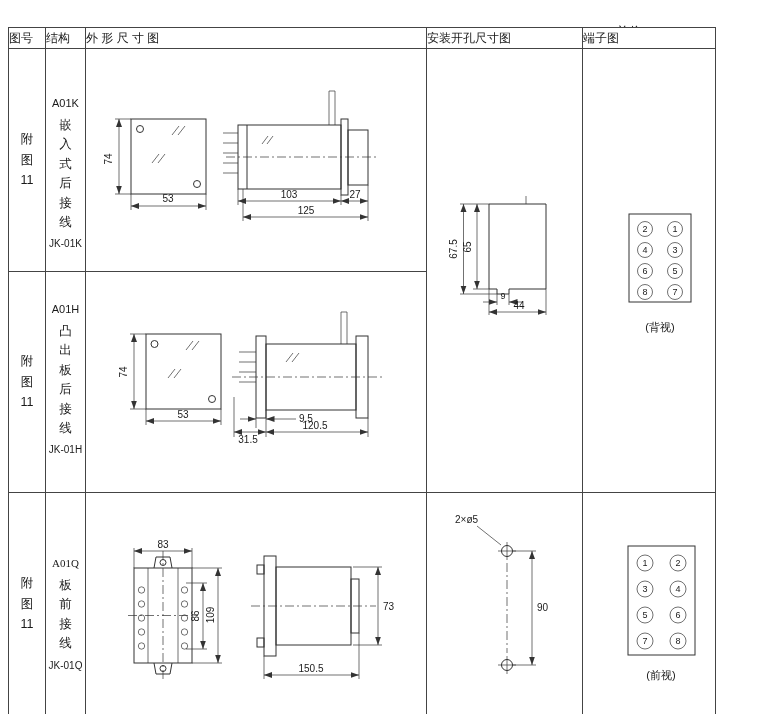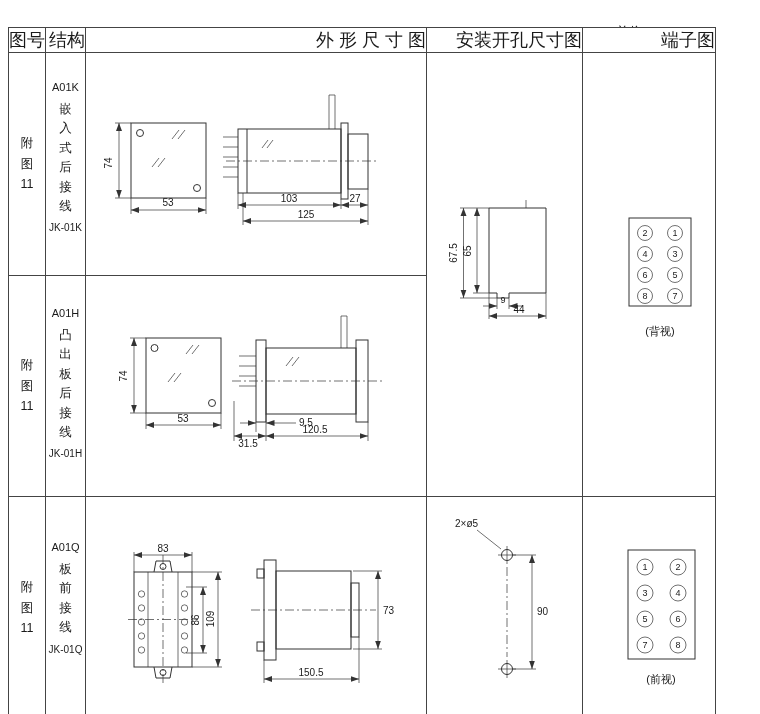--- a/index.html
+++ b/index.html
@@ -5,29 +5,29 @@
   * { margin:0; padding:0; box-sizing:border-box; }
   html,body { background:#fff; }
   body {
     width:760px; height:714px; position:relative;
     font-family:"Liberation Sans", sans-serif;
     color:#1a1a1a;
   }
   .unit-label { position:absolute; left:616px; top:23px; font-size:13px; }
   table.spec { position:absolute; left:8px; top:27px; border-collapse:collapse; table-layout:fixed; }
   td { border:1px solid #444; padding:0; vertical-align:top; background:#fff; }
-  tr.hdr td { height:21px; text-align:right; vertical-align:middle; font-size:18px; }
+  tr.hdr td { height:21px; text-align:left; vertical-align:middle; font-size:12px; }
   td.cell-figure { text-align:center; vertical-align:middle; font-size:12.5px; }
   .vlines { white-space:pre-line; }
   td.cell-figure .vlines { line-height:1.65; }
   td.cell-structure { text-align:center; }
   .model { font-size:11px; }
-  tr.r1 .model { margin-top:28px; }
+  tr.r1 .model { margin-top:48px; }
   tr.r2 .model { margin-top:31px; }
-  tr.r3 .model { margin-top:44px; }
+  tr.r3 .model { margin-top:64px;font-family:Liberation Serif, serif; }
   .desc { font-size:12.5px; line-height:1.55; margin:7px 0 6px 0; }
   .code { font-size:10px; }
   td.cell-drawing { vertical-align:top; }
   svg { display:block; }
   svg text { font-family:"Liberation Sans", sans-serif; font-size:10px; fill:#1a1a1a; }
   svg text.view-label { font-size:11px; }
   svg text.small { font-size:9px; }
   .shape { stroke:#333; fill:none; stroke-width:1; }
   .thin  { stroke:#333; fill:none; stroke-width:0.7; }
   .cl    { stroke:#333; fill:none; stroke-width:0.7; stroke-dasharray:9 3 2 3; }

